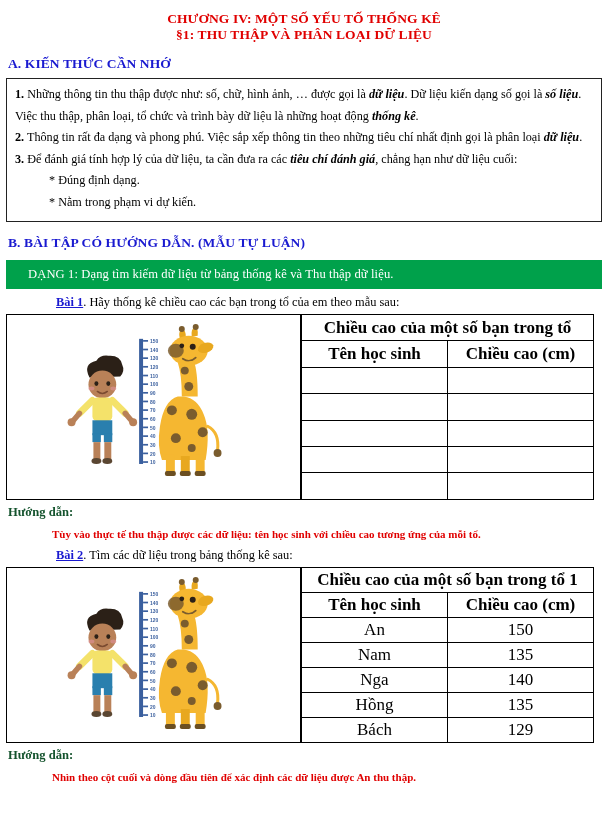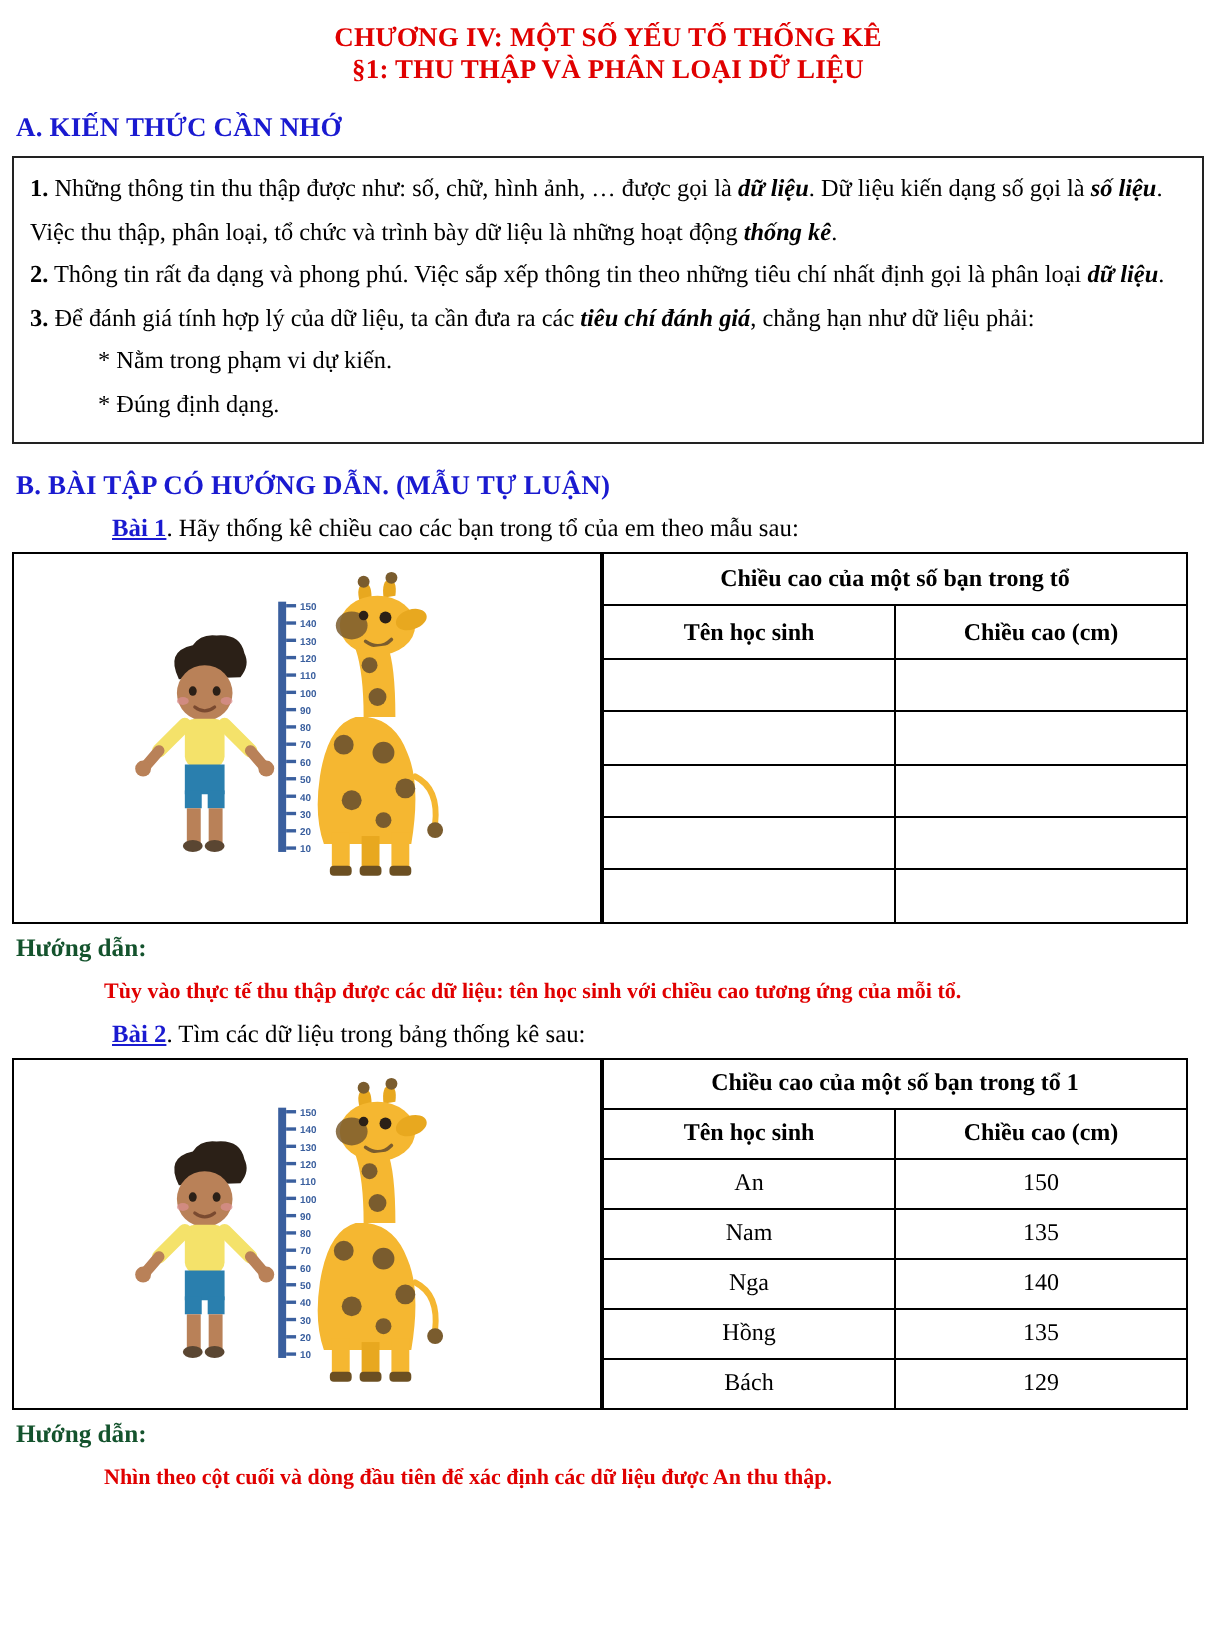--- a/index.html
+++ b/index.html
@@ -110,21 +110,21 @@
     width: 295px;
     border: 1px solid #000000;
     box-sizing: border-box;
     position: relative;
     background: #ffffff;
   }
   .stat-table {
     border-collapse: collapse;
     table-layout: fixed;
     width: 293px;
-    font-size: 12px;
+    font-size: 17px;
   }
   .stat-table td, .stat-table th {
     border: 1px solid #000000;
     padding: 0;
     height: 23px;
     text-align: center;
     vertical-align: middle;
     font-weight: normal;
   }
   .stat-table .tbl-title,
@@ -145,27 +145,28 @@
   <div class="doc-title">
     <span>CHƯƠNG IV: MỘT SỐ YẾU TỐ THỐNG KÊ</span>
     <span class="line2">§1: THU THẬP VÀ PHÂN LOẠI DỮ LIỆU</span>
   </div>
 
   <div class="section-heading" id="section-a-heading">A. KIẾN THỨC CẦN NHỚ</div>
 
   <div class="knowledge-box">
     <p id="kb-item-0"><span class="kb-num">1.</span><span> Những thông tin thu thập được như: số, chữ, hình ảnh, … được gọi là </span><span class="kb-em">dữ liệu</span><span>. Dữ liệu kiến dạng số gọi là </span><span class="kb-em">số liệu</span><span>. Việc thu thập, phân loại, tổ chức và trình bày dữ liệu là những hoạt động </span><span class="kb-em">thống kê</span><span>.</span></p>
     <p id="kb-item-1"><span class="kb-num">2.</span><span> Thông tin rất đa dạng và phong phú. Việc sắp xếp thông tin theo những tiêu chí nhất định gọi là phân loại </span><span class="kb-em">dữ liệu</span><span>.</span></p>
-    <p id="kb-item-2"><span class="kb-num">3.</span><span> Để đánh giá tính hợp lý của dữ liệu, ta cần đưa ra các </span><span class="kb-em">tiêu chí đánh giá</span><span>, chẳng hạn như dữ liệu phải:</span></p>
+    <p id="kb-item-2"><span class="kb-num">3.</span><span> Để đánh giá tính hợp lý của dữ liệu, ta cần đưa ra các </span><span class="kb-em">tiêu chí đánh giá</span><span>, chẳng hạn như dữ liệu cuối:</span></p>
+    <p class="kb-bullet">* Đúng định dạng.</p>
     <p class="kb-bullet">* Nằm trong phạm vi dự kiến.</p>
-    <p class="kb-bullet">* Đúng định dạng.</p>
   </div>
 
   <div class="section-heading" id="section-b-heading">B. BÀI TẬP CÓ HƯỚNG DẪN.  (MẪU TỰ LUẬN)</div>
 
+  <div class="dang-banner">DẠNG 1: Dạng tìm kiếm dữ liệu từ bảng thống kê và Thu thập dữ liệu.</div>
 
   <div class="bai-line">
     <span class="bai-label">Bài 1</span><span>. Hãy thống kê chiều cao các bạn trong tổ của em theo mẫu sau:</span>
   </div>
 
   <div class="exercise-block">
     <div class="figure-cell">
       <svg class="figure-svg" viewBox="0 0 295 185" preserveAspectRatio="xMidYMid meet">
 
         <g>

